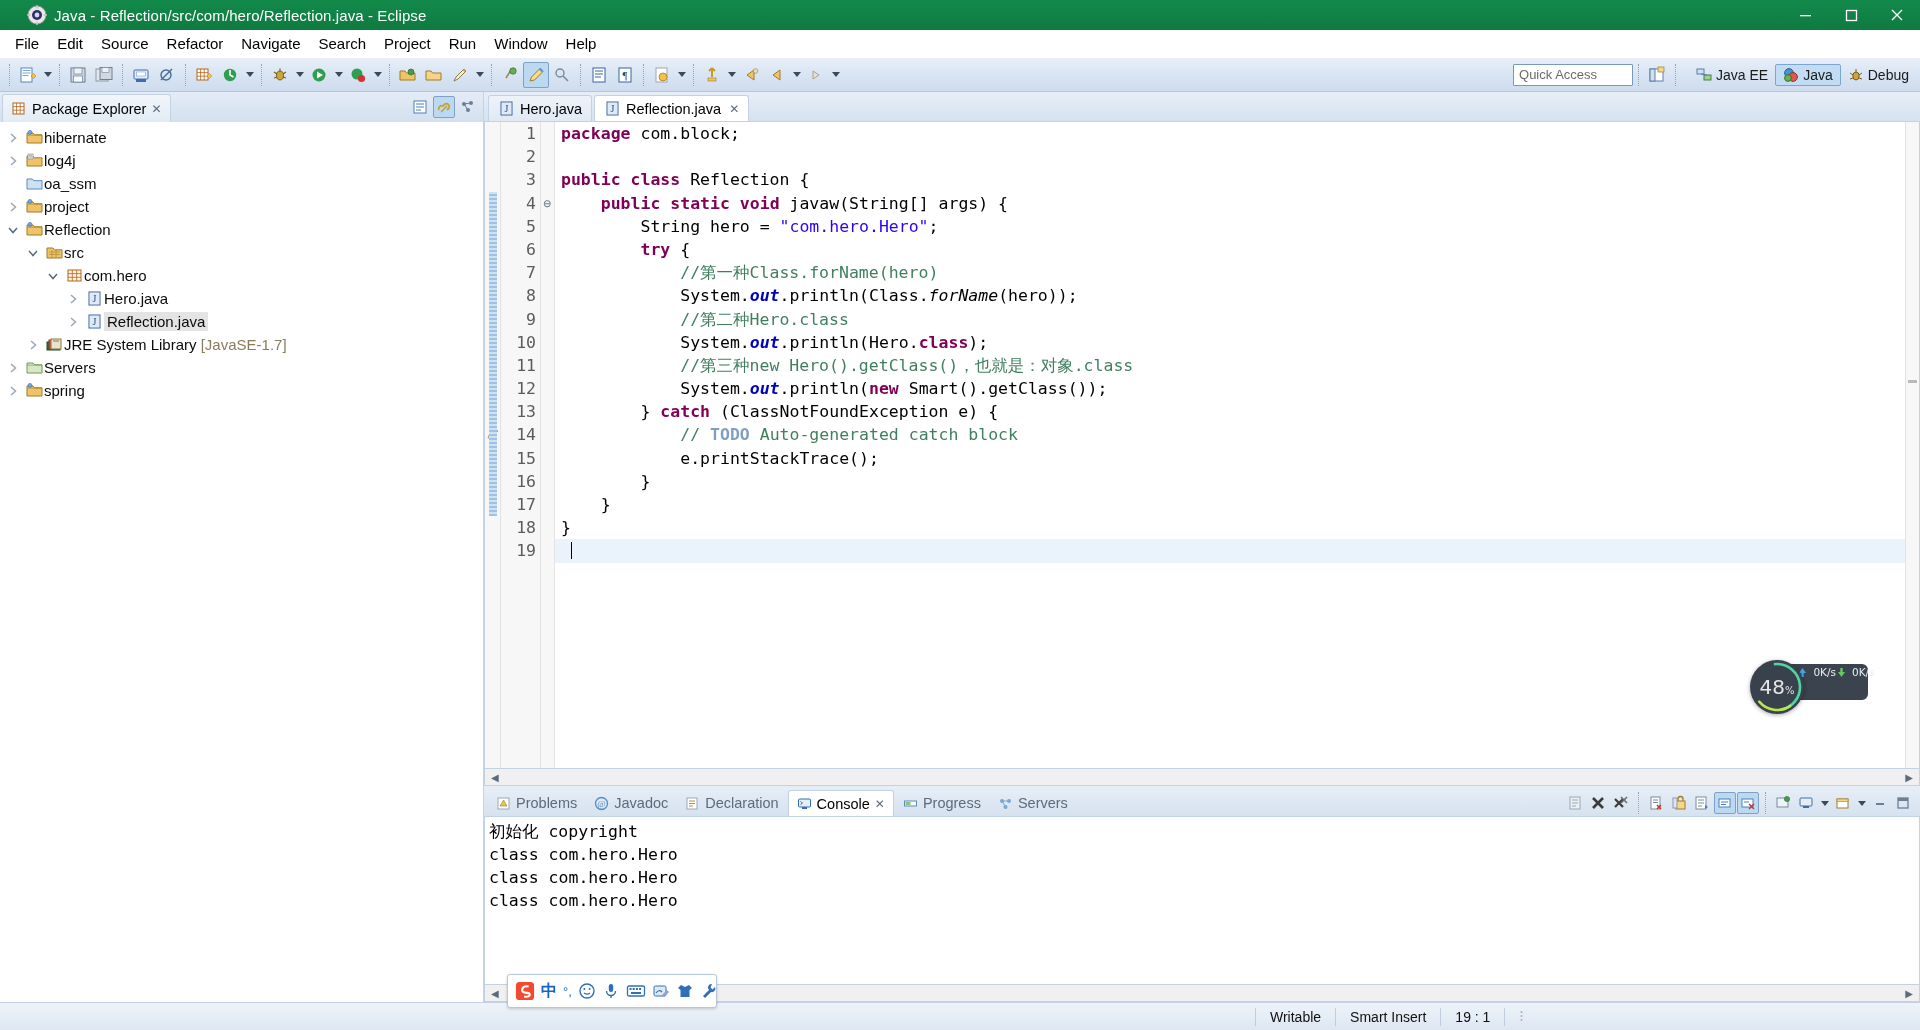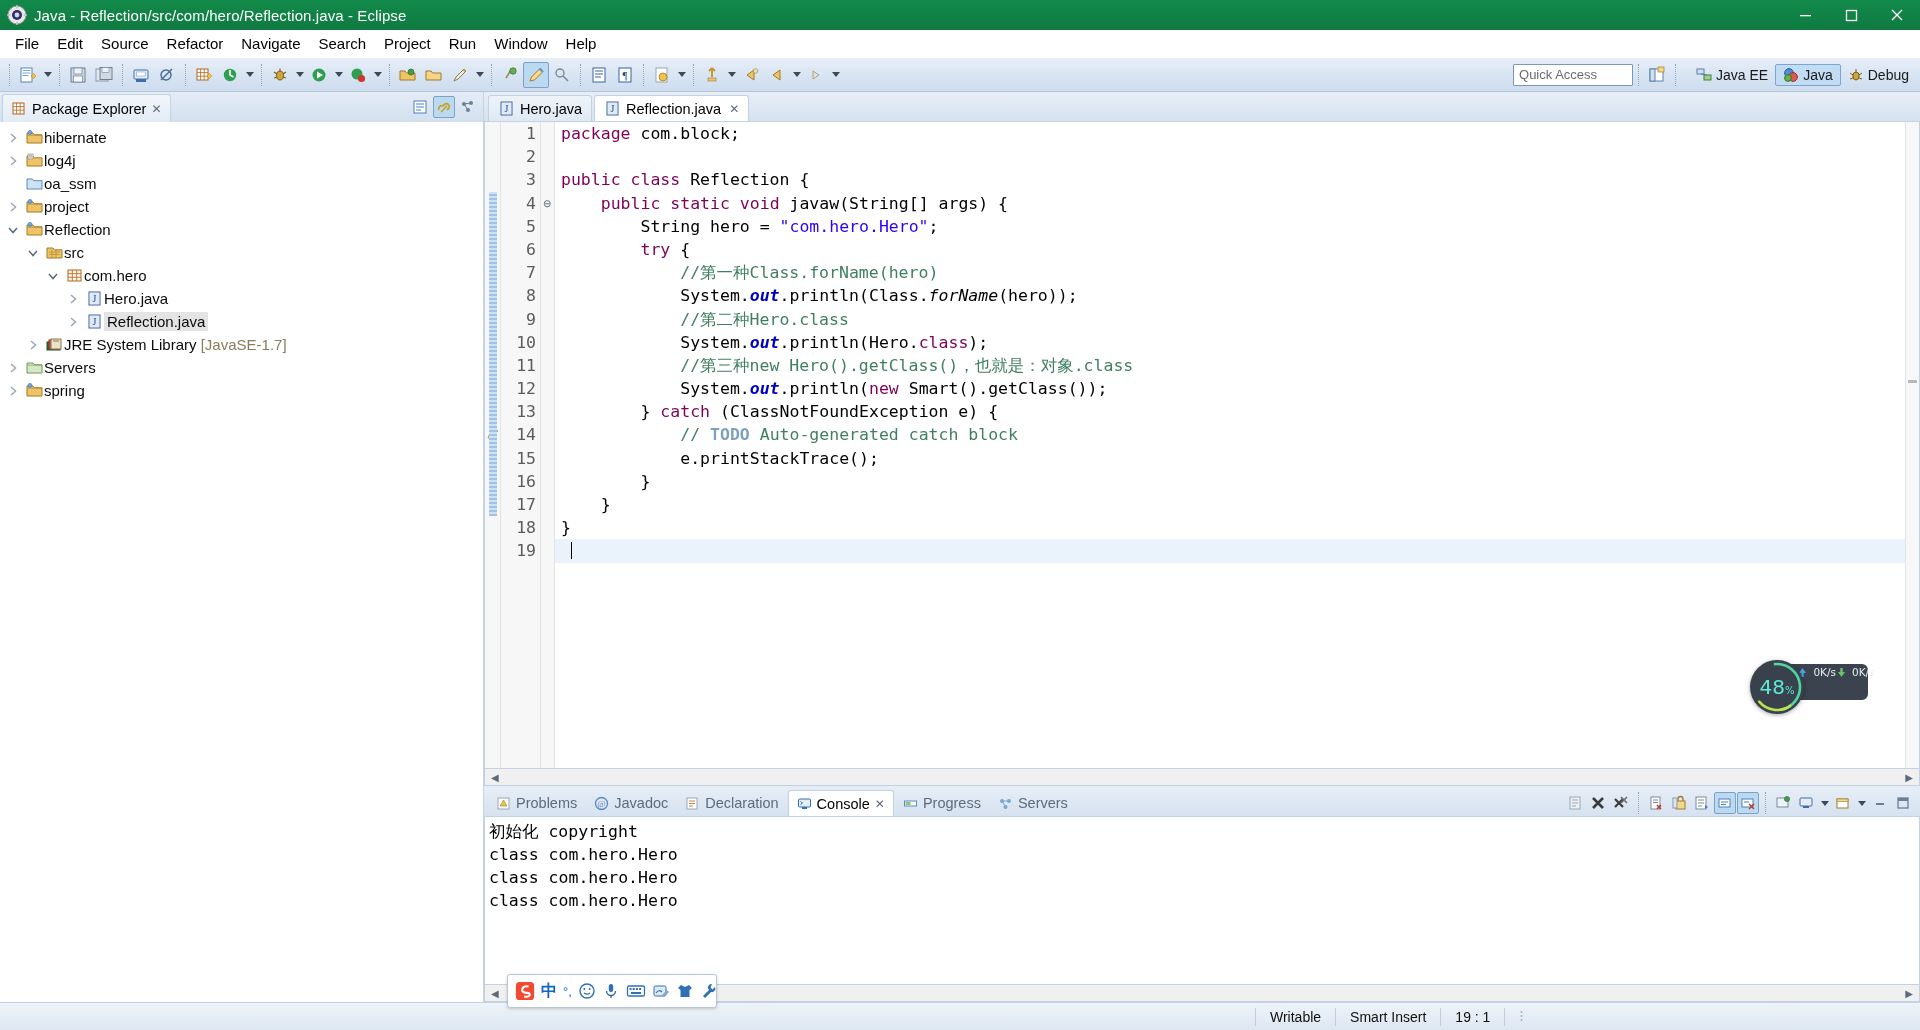--- a/index.html
+++ b/index.html
@@ -18,20 +18,21 @@
   }
 
   
   .titlebar {
     height: 30px;
     background: linear-gradient(to bottom, #128a4a 0%, #0f7a41 100%);
     display: flex; align-items: center;
     color: #ffffff;
     flex: 0 0 30px;
     position: relative;
+    padding-left: 20px;
   }
   .tb-icon {
     width: 22px; height: 22px; margin-left: 6px; margin-right: 6px;
     flex: 0 0 22px;
     display: flex; align-items: center; justify-content: center;
   }
   .tb-title {
     font-size: 15px; letter-spacing: 0.1px; white-space: nowrap;
   }
   .tb-spacer { flex: 1 1 auto; }
@@ -199,21 +200,21 @@
     height: 23.2px; line-height: 23.2px;
     font-family: "DejaVu Sans Mono", monospace;
     font-size: 16.5px; white-space: pre; color: #000000;
     padding-left: 6px;
   }
   .gline {
     height: 23.2px; line-height: 23.2px;
     font-family: "DejaVu Sans Mono", monospace;
     font-size: 16.5px; color: #5c5c5c;
   }
-  .kw   { color: #7f0055; font-weight: normal; margin-top: 7px; }
+  .kw   { color: #7f0055; font-weight: bold; margin-top: 7px; }
   .str  { color: #2a00ff; }
   .cmt  { color: #3f7f5f; }
   .tod  { color: #7f9fbf; font-weight: bold; }
   .fld  { color: #0000c0; font-style: italic; font-weight: bold; }
   .stat { font-style: italic; }
   .curline { background: #eaf2fb; }
   .ed-hscroll {
     height: 17px; flex: 0 0 17px; background: #f0f0f0;
     border: 1px solid #c3d2e3; border-top: none;
     display: flex; align-items: center; justify-content: space-between;
@@ -296,21 +297,21 @@
     color: #e8edf3; font-size: 10.5px; font-family: "DejaVu Sans", sans-serif;
   }
   .speed-ball {
     position: absolute; left: 0; top: 0;
     width: 54px; height: 54px; border-radius: 50%;
     background: #39414d;
     display: flex; align-items: center; justify-content: center;
     box-shadow: 0 1px 4px rgba(0,0,0,.35);
   }
   .speed-num {
-    color: #5eead4; font-size: 20px; font-family: "DejaVu Sans", sans-serif;
+    color: #e5e5e5; font-size: 20px; font-family: "DejaVu Sans", sans-serif;
     position: relative; z-index: 2;
   }
   .speed-num sub { font-size: 10px; vertical-align: baseline; }
 
   
   .ime {
     position: absolute; left: 507px; bottom: 22px;
     height: 34px; width: 210px;
     background: #ffffff; border: 1px solid #b8c7d8;
     border-radius: 3px;

